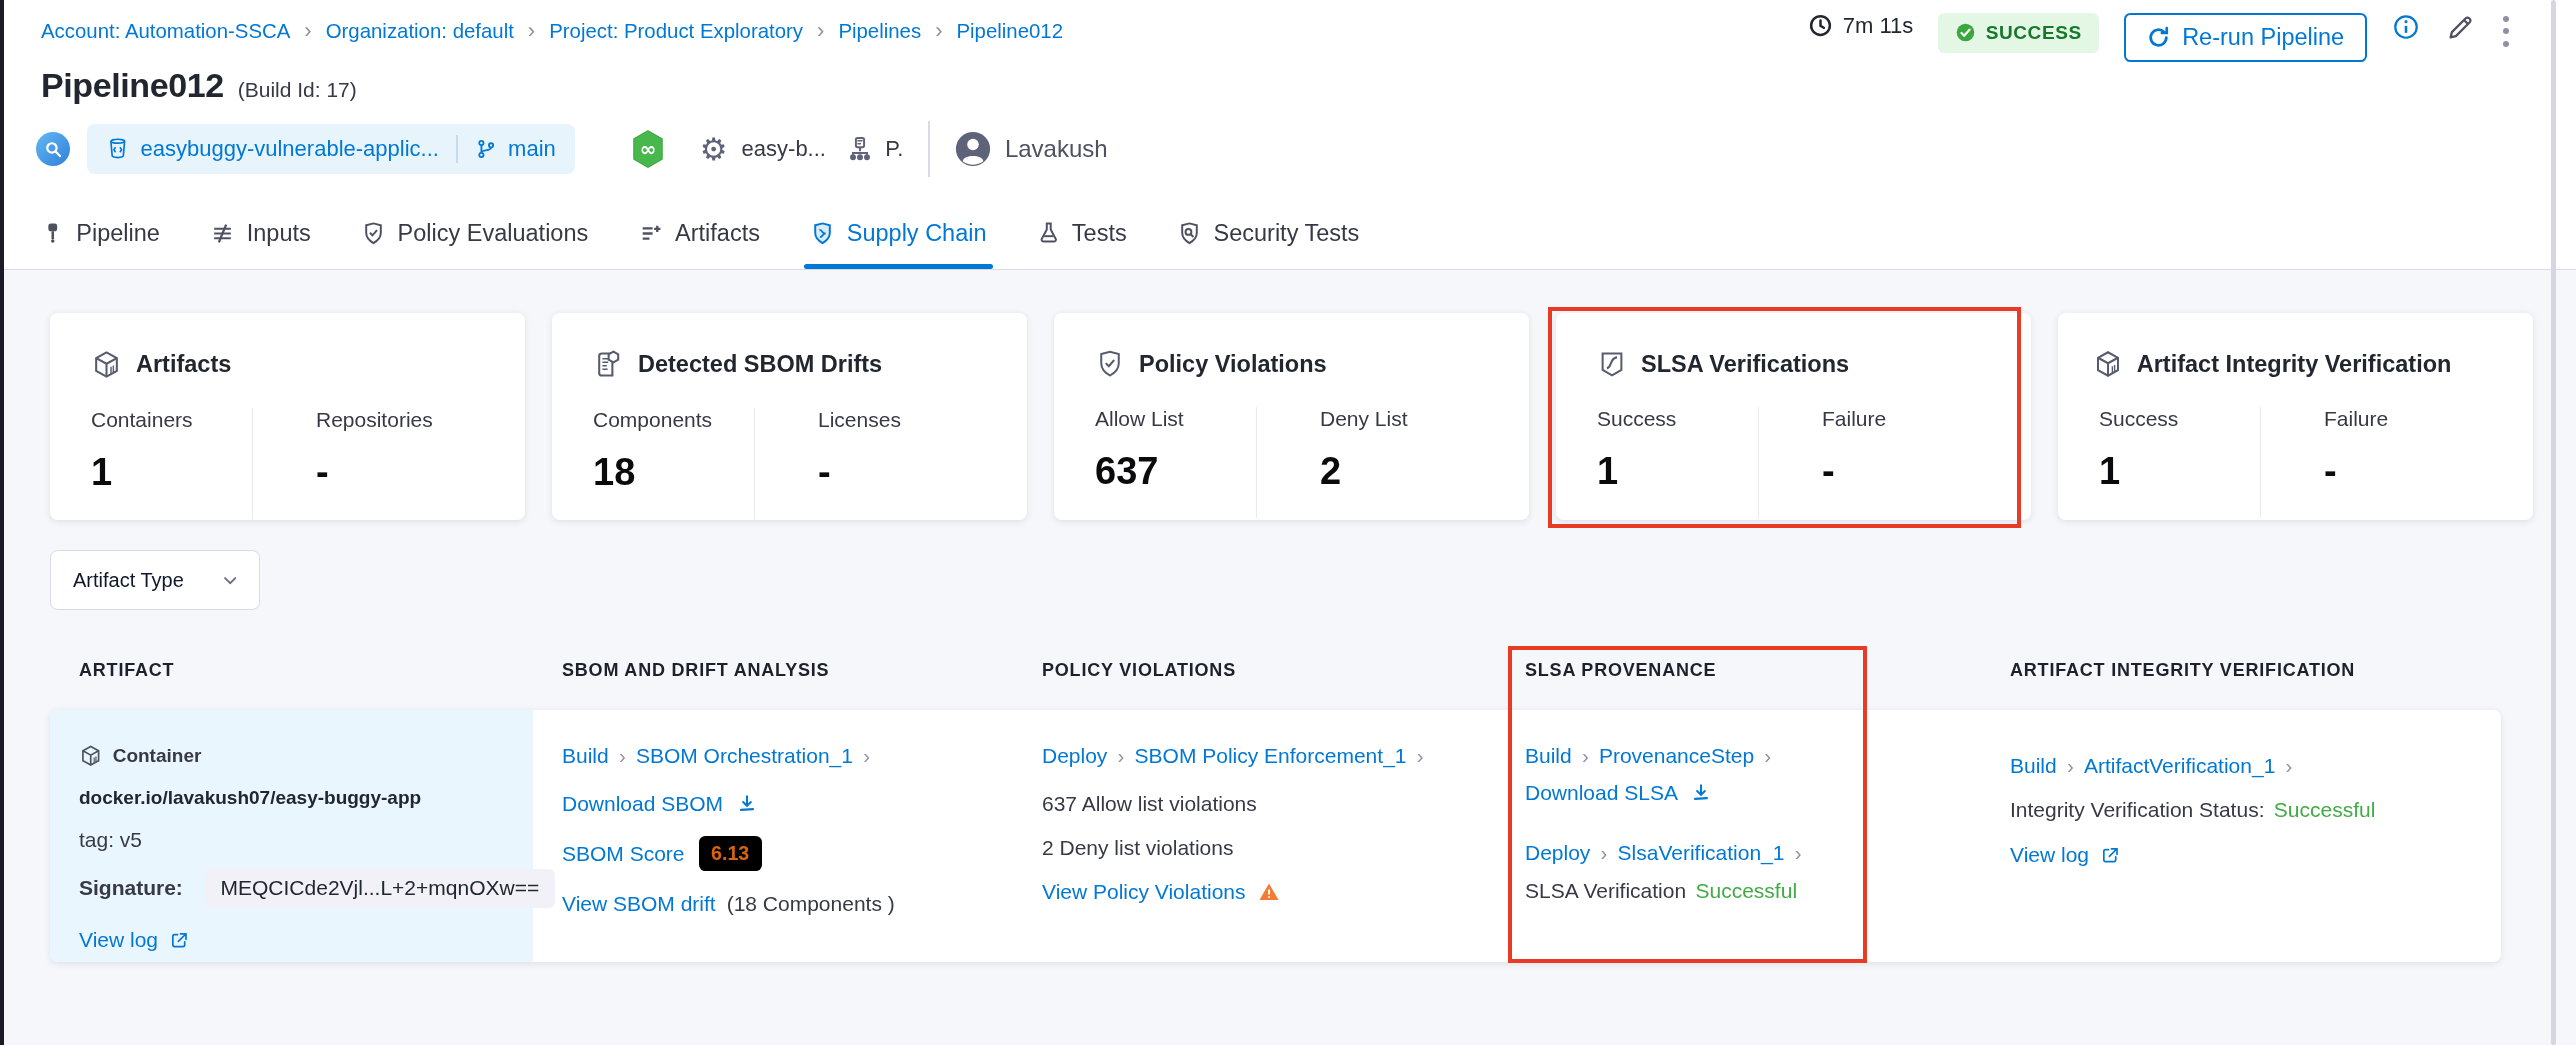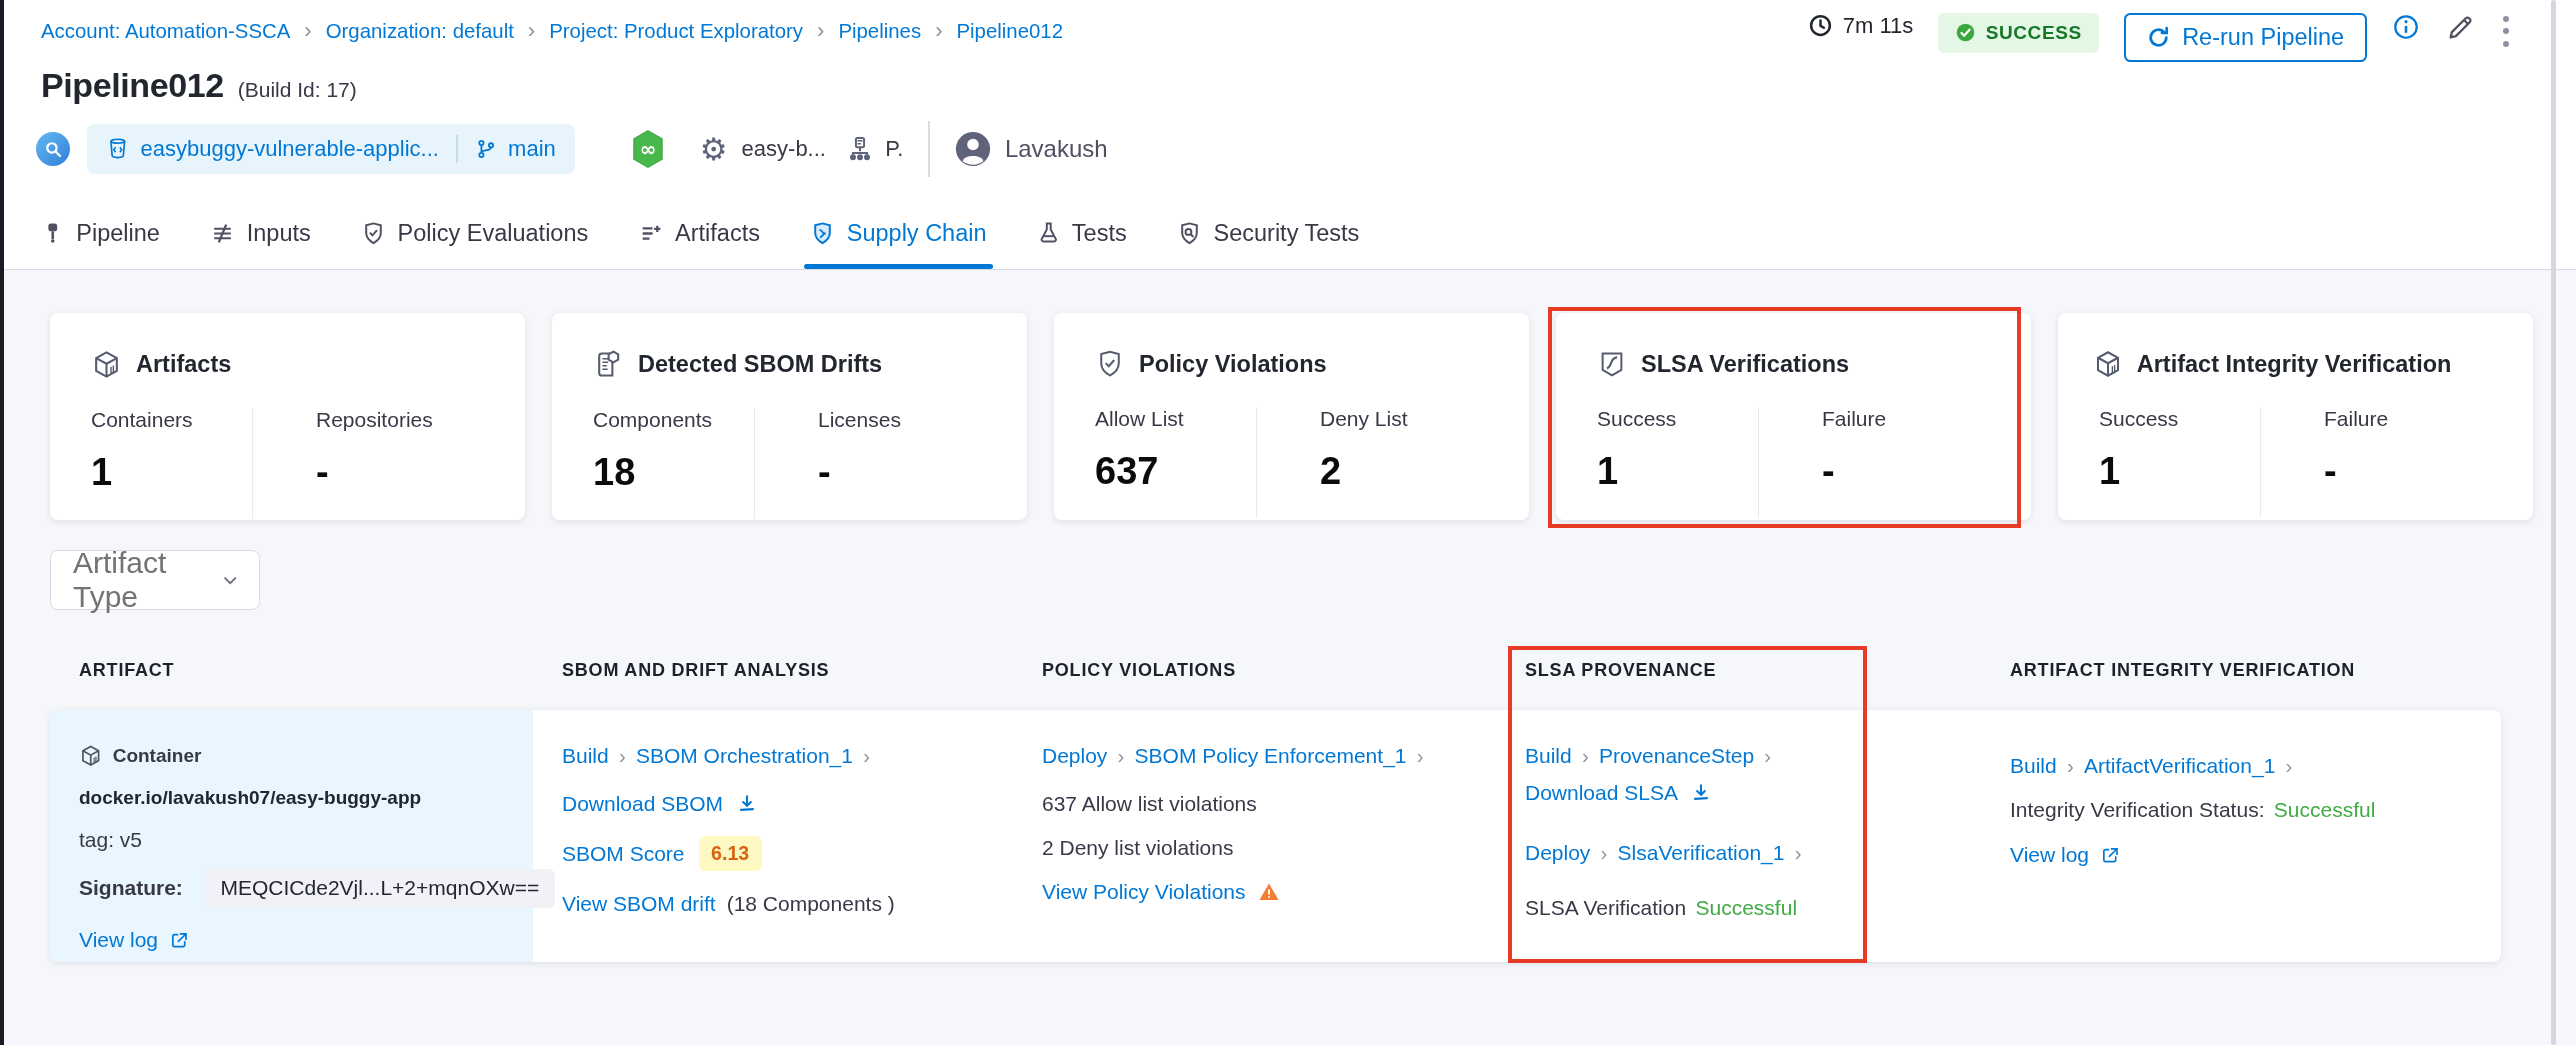--- a/index.html
+++ b/index.html
@@ -50,21 +50,21 @@
   .card{width:475px;height:207px;background:#fff;border-radius:7.8px;box-shadow:0 1.6px 6.3px rgba(40,41,61,.10);padding:36px 0 0 41px}
   .card-title{display:flex;align-items:center;gap:14px;font-size:23.5px;font-weight:bold;color:#22272f;white-space:nowrap}
   .metrics{display:flex;margin-top:28px;height:111px}
   .metric-a{width:161px}
   .metric-b{border-left:1.6px solid #e9e9f2;padding-left:63px}
   .mlabel{font-size:21px;color:#383946}
   .mvalue{font-size:38px;font-weight:bold;color:#0b0b0d;margin-top:19px}
 
   
   .select{position:absolute;top:550px;left:50px;width:210px;height:60px;background:#fff;border:1.6px solid #d9dae5;border-radius:7.8px;display:flex;align-items:center;justify-content:space-between;padding:0 19px 0 22px;cursor:pointer}
-  .select span{font-size:30px;color:#737373}
+  .select span{font-size:20px;color:#0f172a}
   .search{position:absolute;top:552px;left:2170px;width:323px;height:56px;background:#fff;border:1.6px solid #d9dae5;border-radius:7.8px;display:flex;align-items:center;padding:0 15.7px;gap:12.5px}
   .search input{border:none;outline:none;font-size:23px;color:#383946;width:235px;font-family:"Liberation Sans",sans-serif;background:transparent}
   .search input::placeholder{color:#9ba0b2}
 
   
   .thead-row{position:absolute;top:660px;left:50px;width:2451px;display:flex}
   .th{font-size:18px;font-weight:bold;color:#1d212b;letter-spacing:0.8px;padding-left:29px;white-space:nowrap}
   .w1{width:483px}.w2{width:480px}.w3{width:483px}.w4{width:485px}.w5{width:519px}
   .trow{position:absolute;top:710px;left:50px;width:2451px;height:252px;background:#fff;border-radius:7.8px;box-shadow:0 1.6px 6.3px rgba(40,41,61,.10);display:flex}
   .cell{padding:34px 19px 0 29px;font-size:21px;color:#383946}
@@ -72,21 +72,21 @@
   .cellrow{display:flex;align-items:center;white-space:nowrap}
   .link{color:#0278d5;cursor:pointer}
   .linkb{color:#0278d5;cursor:pointer;font-weight:500}
   .sep{color:#8f90a6;margin:0 10.2px;font-size:20.4px}
   .ctype{display:flex;gap:10.2px;align-items:center;font-size:19px;font-weight:bold;color:#383946}
   .imgname{font-size:19px;font-weight:bold;color:#22272f;margin-top:19px}
   .tagline{margin-top:19px}
   .sigrow{margin-top:17px;display:flex;align-items:center}
   .siglabel{font-weight:bold;color:#383946}
   .sigpill{background:#f2f1f8;border-radius:6.3px;padding:7.8px 15.7px;margin-left:22px;color:#22272f}
-  .score{background:#fef9c3;color:#d9630e;font-weight:bold;font-size:19.6px;padding:6.3px 12.5px;border-radius:6.3px;margin-left:14px}
+  .score{background:#000000;color:#d9630e;font-weight:bold;font-size:19.6px;padding:6.3px 12.5px;border-radius:6.3px;margin-left:14px}
   .ok{color:#42ab45}
   .mt26{margin-top:20.4px}.mt30{margin-top:23.5px}.mt46{margin-top:36px}
   .dim{color:#383946;margin-left:11px}
 
   
   .annotation{position:absolute;border:4.7px solid #e83b26;z-index:50;pointer-events:none}
   .anno-card{left:1548px;top:307px;width:473px;height:221px}
   .anno-table{left:1508px;top:646px;width:359px;height:317px}
 
   .vscroll{position:absolute;right:19.6px;top:0;bottom:0;width:5.5px;background:#d6d6e0;border-radius:3.1px;z-index:55;cursor:pointer}
@@ -516,21 +516,21 @@
               <path d="M5.5 18.5L18.5 17.5" stroke-width="2.4"></path>
             </svg>
         </span>
       </div>
       <div class="cellrow mt46">
         <span class="link">Deploy</span>
         <span class="sep">›</span>
         <span class="link">SlsaVerification_1</span>
         <span class="sep">›</span>
       </div>
-      <div class="cellrow" style="margin-top:31px">
+      <div class="cellrow" style="margin-top:14px">
         <span>SLSA Verification</span>
         <span class="ok" style="margin-left:9.4px">Successful</span>
       </div>
     </div>
 
     <div class="cell w5" style="padding-top:44px">
       <div class="cellrow">
         <span class="link">Build</span>
         <span class="sep">›</span>
         <span class="link">ArtifactVerification_1</span>

